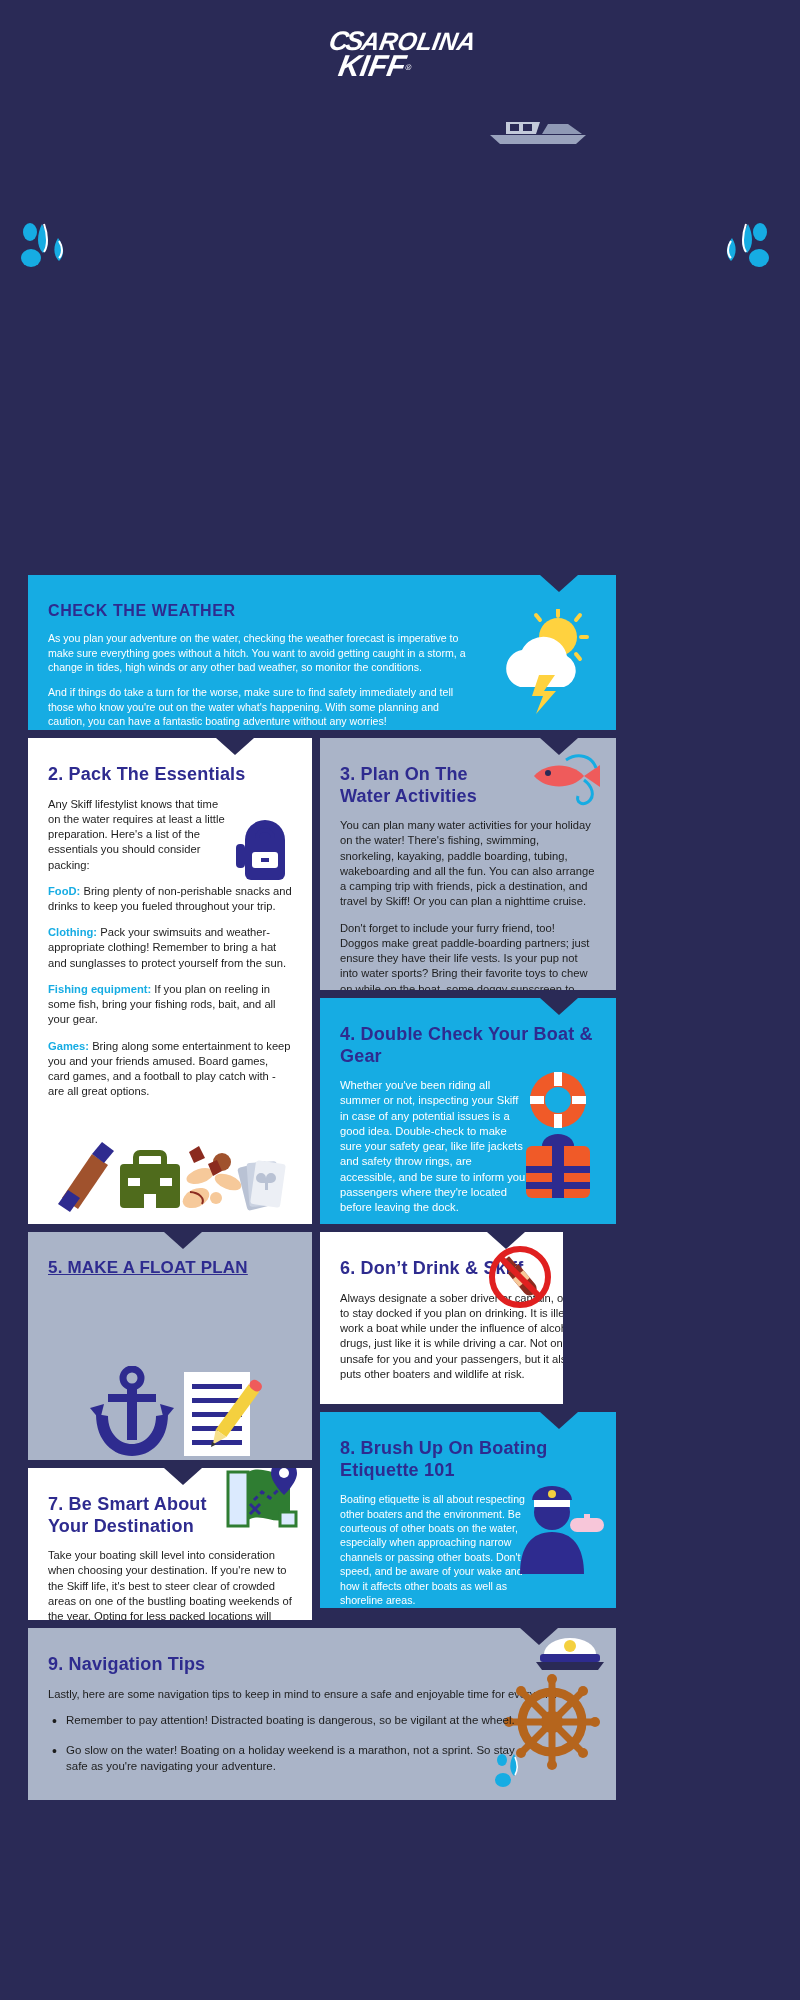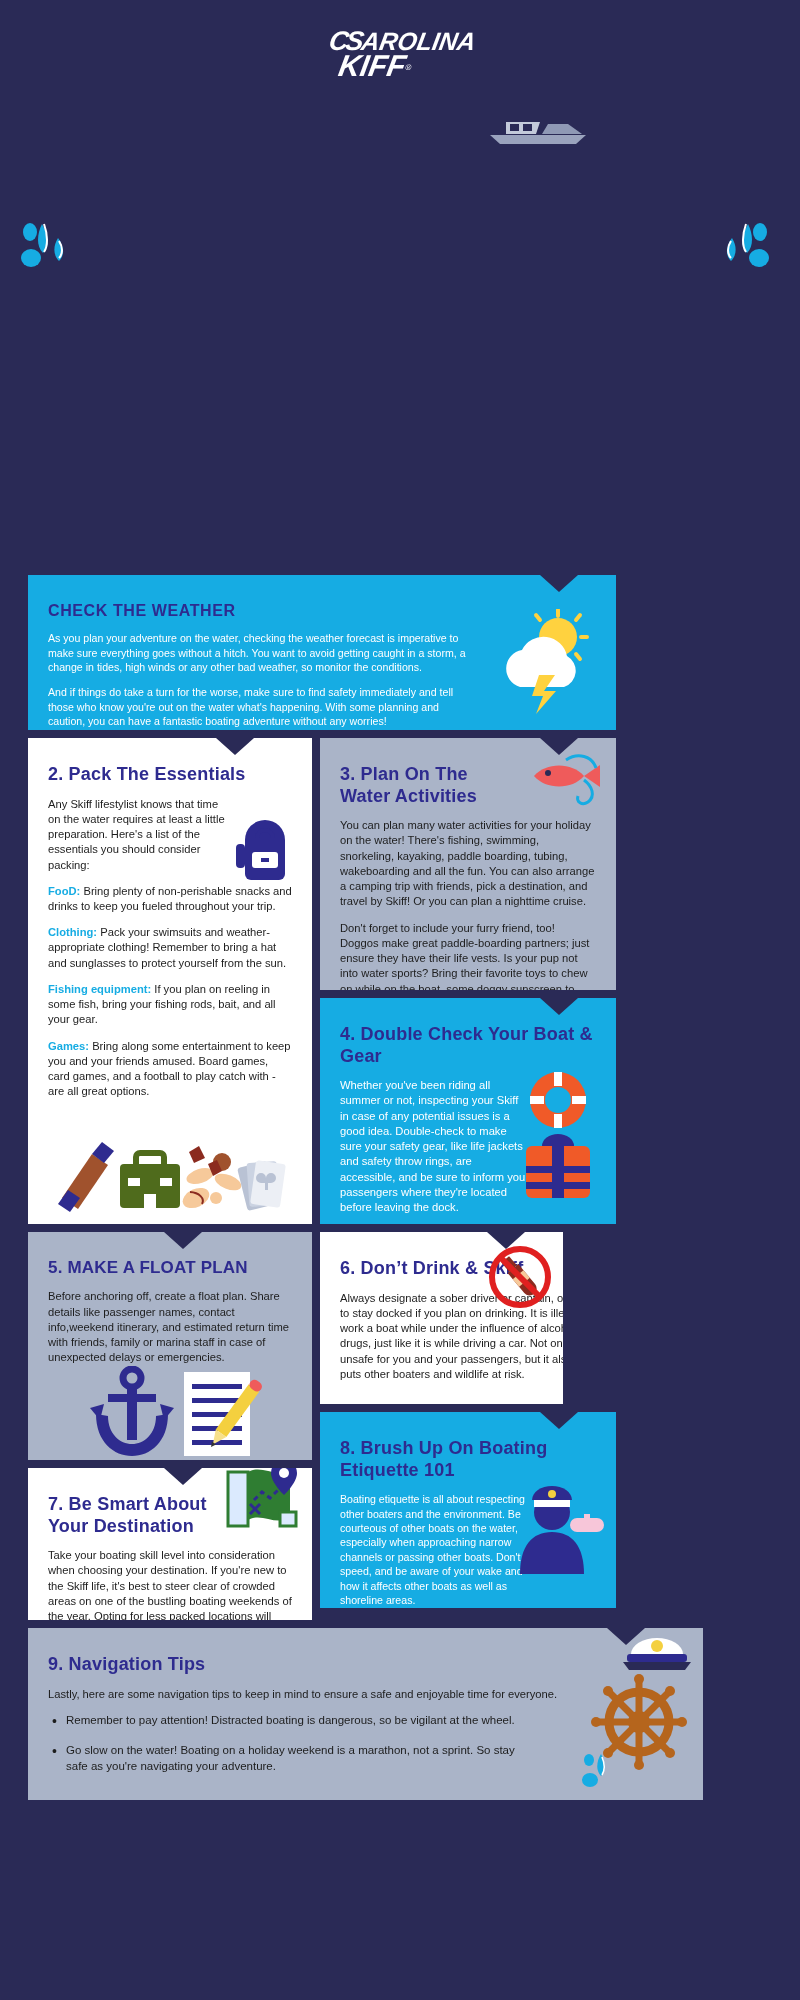--- a/index.html
+++ b/index.html
@@ -276,22 +276,21 @@
             <rect x="14" y="112" width="64" height="7" fill="#2e2b8f"></rect>
             <path d="M30 76 a16 12 0 0 1 32 0" fill="#2e2b8f"></path>
           </g>
         </svg>
       </div>
       <p class="t-white" style="width:190px;">Whether you've been riding all summer or not, inspecting your Skiff in case of any potential issues is a good idea. Double-check to make sure your safety gear, like life jackets and safety throw rings, are accessible, and be sure to inform your passengers where they're located before leaving the dock.</p>
     </div>
 
     <div class="card bg-gray" style="left:28px; top:942px; width:284px; height:228px;">
       <div class="notch" style="right:110px;"></div>
-      <h2 class="h-navy" style="font-size:17px;">5. MAKE A FLOAT PLAN</h2>
-      <p class="t-dark">Before anchoring off, create a float plan. Share details like passenger names, contact info,weekend itinerary, and estimated return time with friends, family or marina staff in case of unexpected delays or emergencies.</p>
+      <h2 class="h-navy" style="font-size:17px;text-decoration:underline;">5. MAKE A FLOAT PLAN</h2>
       <div style="position:absolute; left:54px; bottom:-2px;">
         <svg width="186" height="92" viewBox="0 0 186 92">
           <g>
             <circle cx="50" cy="12" r="9" fill="none" stroke="#2e2b8f" stroke-width="7"></circle>
             <rect x="45" y="20" width="10" height="54" fill="#2e2b8f"></rect>
             <rect x="26" y="28" width="48" height="8" fill="#2e2b8f"></rect>
             <path d="M14 48 C14 76 32 90 50 90 C68 90 86 76 86 48 l-12 2 C74 68 62 78 50 78 C38 78 26 68 26 50 Z" fill="#2e2b8f"></path>
             <path d="M8 42 l14 -4 l-4 16 Z" fill="#2e2b8f"></path>
             <path d="M92 42 l-14 -4 l4 16 Z" fill="#2e2b8f"></path>
           </g>
@@ -358,21 +357,21 @@
           <path d="M36 46 l8 -8 l8 6 l10 -10" stroke="#2e2b8f" stroke-width="3" stroke-dasharray="5 4" fill="none"></path>
           <path d="M32 50 l10 10 M42 50 l-10 10" stroke="#2e2b8f" stroke-width="3"></path>
           <path d="M66 6 a13 13 0 0 1 13 13 c0 10 -13 22 -13 22 c0 0 -13 -12 -13 -22 a13 13 0 0 1 13 -13 Z" fill="#2e2b8f"></path>
           <circle cx="66" cy="19" r="5" fill="#ffffff"></circle>
         </svg>
       </div>
       <h2 class="h-navy" style="width:180px;">7. Be Smart About Your Destination</h2>
       <p class="t-dark" style="width:252px;">Take your boating skill level into consideration when choosing your destination. If you're new to the Skiff life, it's best to steer clear of crowded areas on one of the bustling boating weekends of the year. Opting for less packed locations will ensure you can maneuver or set lines in tight spaces.</p>
     </div>
 
-    <div class="card bg-gray" style="left:28px; top:1338px; width:675px; height:172px;">
+    <div class="card bg-gray" style="left:28px; top:1338px; width:588px; height:172px;">
       <div class="notch" style="right:58px;"></div>
 
       <div style="position:absolute; right:10px; top:4px;">
         <svg width="72" height="40" viewBox="0 0 72 40">
           <path d="M10 22 a26 16 0 0 1 52 0 Z" fill="#ffffff"></path>
           <rect x="6" y="22" width="60" height="8" rx="3" fill="#2e2b8f"></rect>
           <path d="M2 30 h68 l-6 8 H8 Z" fill="#2a2a56"></path>
           <circle cx="36" cy="14" r="6" fill="#f4d03f"></circle>
         </svg>
       </div>

